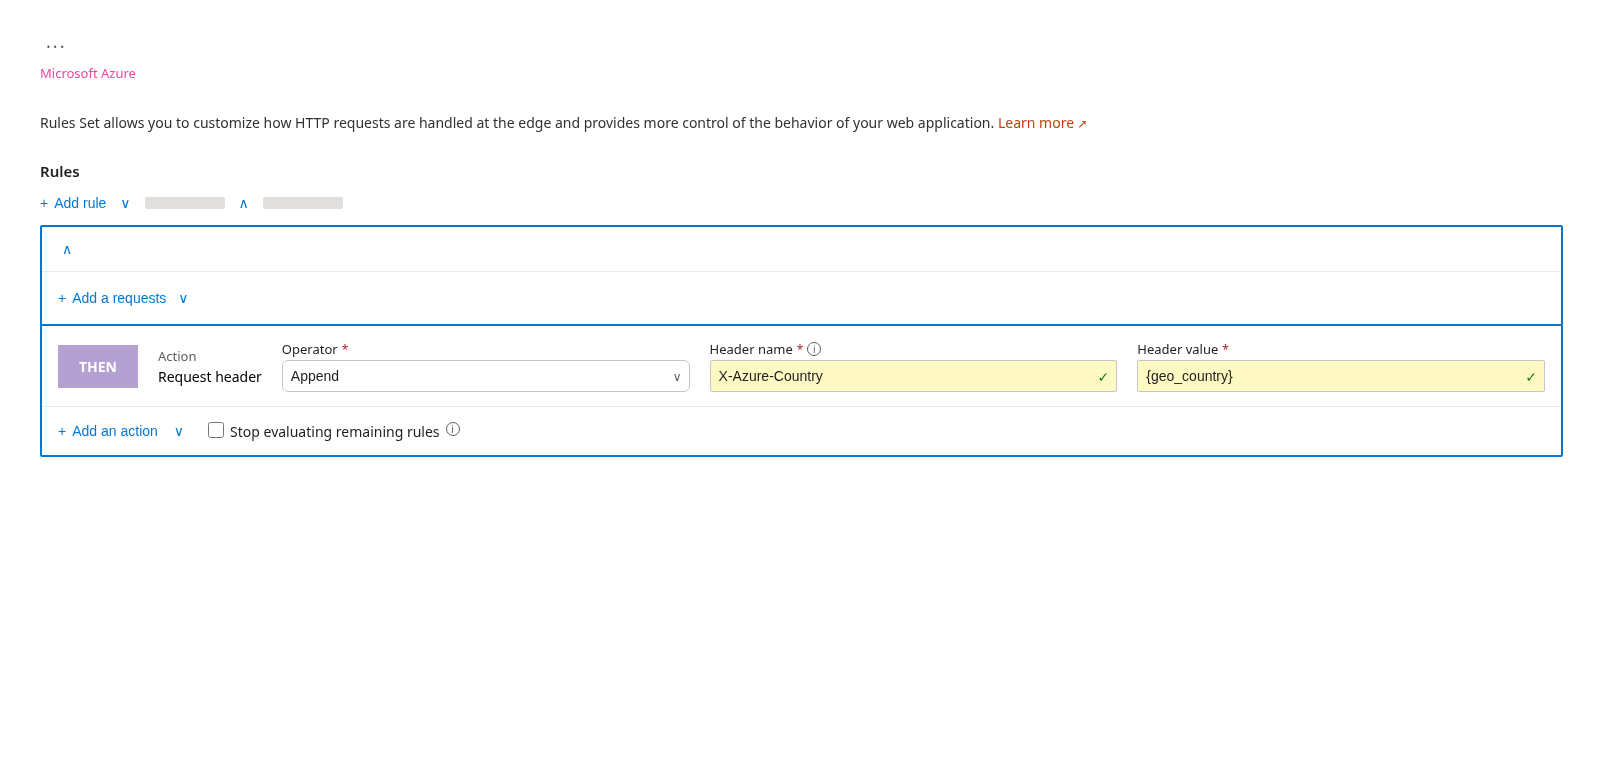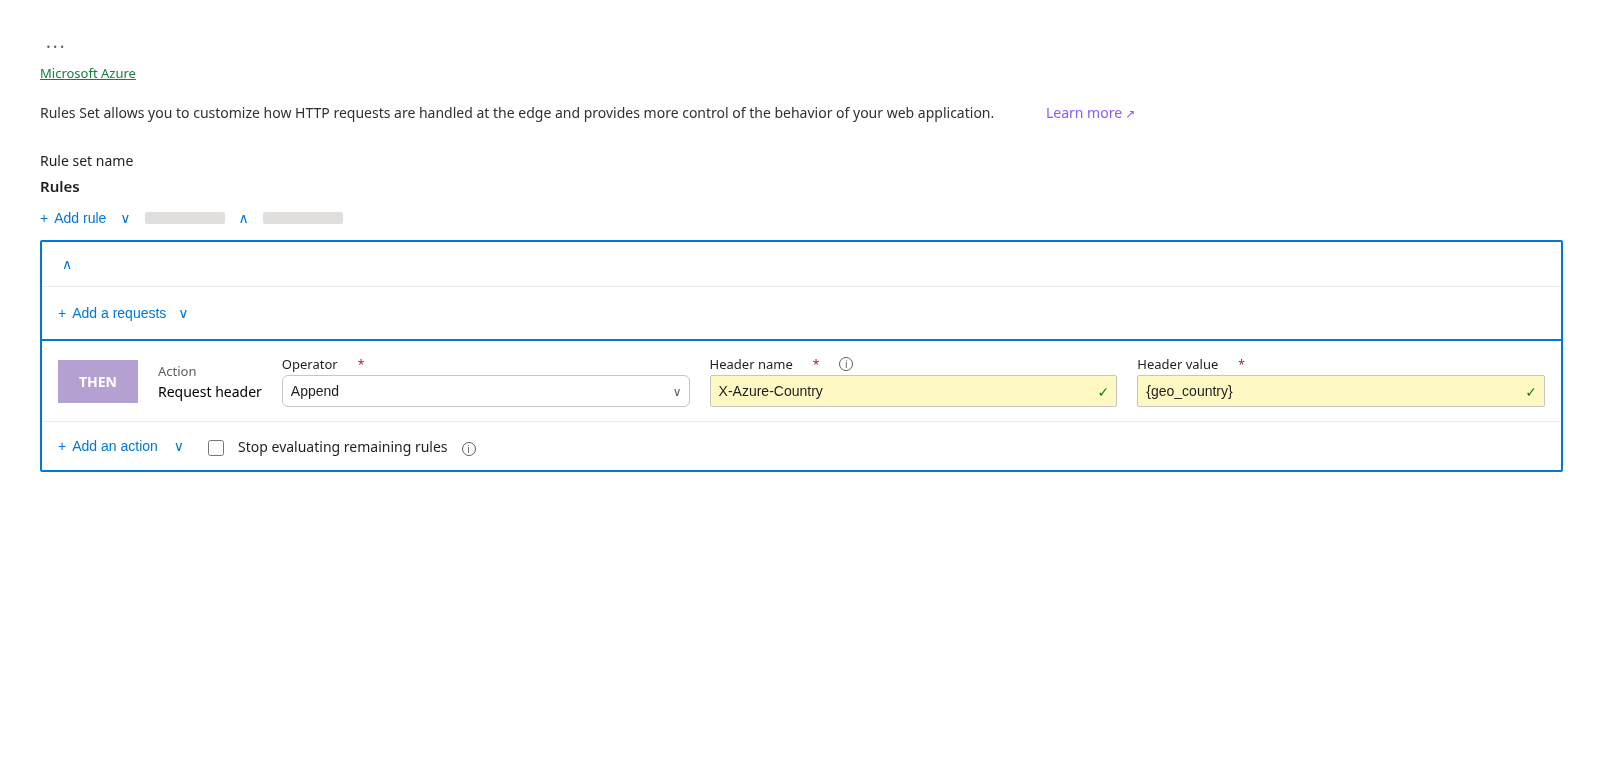--- a/index.html
+++ b/index.html
@@ -25,35 +25,33 @@
     .ellipsis-btn {
       cursor: pointer;
       color: #605e5c;
       font-size: 18px;
       letter-spacing: 2px;
       padding: 2px 6px;
       border-radius: 2px;
     }
     .page-subtitle {
       font-size: 13px;
-      color: #15803d;
-      margin-bottom: 20px;
-      text-decoration: underline;
+      color: #ec4899;
+      margin-bottom: 30px;
     }
     .description-row {
       font-size: 14px;
       color: #323130;
       margin-bottom: 28px;
       line-height: 1.5;
     }
     .learn-more {
-      color: #8b5cf6;
+      color: #c2410c;
       text-decoration: none;
       cursor: pointer;
-      margin-left: 48px;
     }
     .learn-more::after {
       content: ' ↗';
       font-size: 12px;
     }
     .field-label {
       font-size: 14px;
       font-weight: 400;
       color: #201f1e;
       margin-bottom: 6px;
@@ -194,21 +192,21 @@
       flex-direction: column;
       gap: 2px;
       flex: 1;
       min-width: 160px;
     }
     .field-group-label {
       font-size: 13px;
       color: #201f1e;
       display: flex;
       align-items: center;
-      gap: 20px;
+      gap: 4px;
     }
     .required-star {
       color: #a4262c;
       font-size: 12px;
     }
     .info-icon {
       width: 14px;
       height: 14px;
       border: 1px solid #605e5c;
       border-radius: 50%;
@@ -294,40 +292,39 @@
       border: 1px solid #605e5c;
       cursor: pointer;
       flex-shrink: 0;
       accent-color: #0078d4;
       margin-left: 8px;
     }
     .stop-eval-label {
       font-size: 14px;
       color: #201f1e;
       display: flex;
-      align-items: flex-end;
-      gap: 14px;
+      align-items: flex-start;
+      gap: 6px;
     }
   </style>
 </head>
 <body>
 
 <div class="page-title-row">
   <span class="ellipsis-btn">···</span>
 </div>
 
 <div class="page-subtitle">Microsoft Azure</div>
 
 <div class="description-row">
   <span>Rules Set allows you to customize how HTTP requests are handled at the edge and provides more control of the behavior of your web application.</span>
   <a class="learn-more" href="#">Learn more</a>
 </div>
 
 <div>
-  <div class="field-label">Rule set name</div>
 </div>
 
 <div class="rules-section-title">Rules</div>
 
 <div class="rules-toolbar">
   <button class="add-rule-btn">
     <span>+</span>
     <span>Add rule</span>
   </button>
   <button class="chevron-down-btn">

